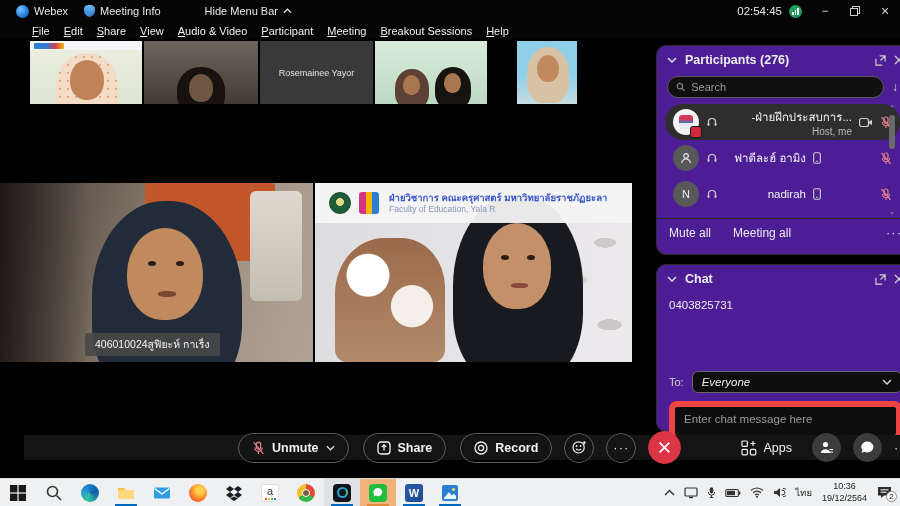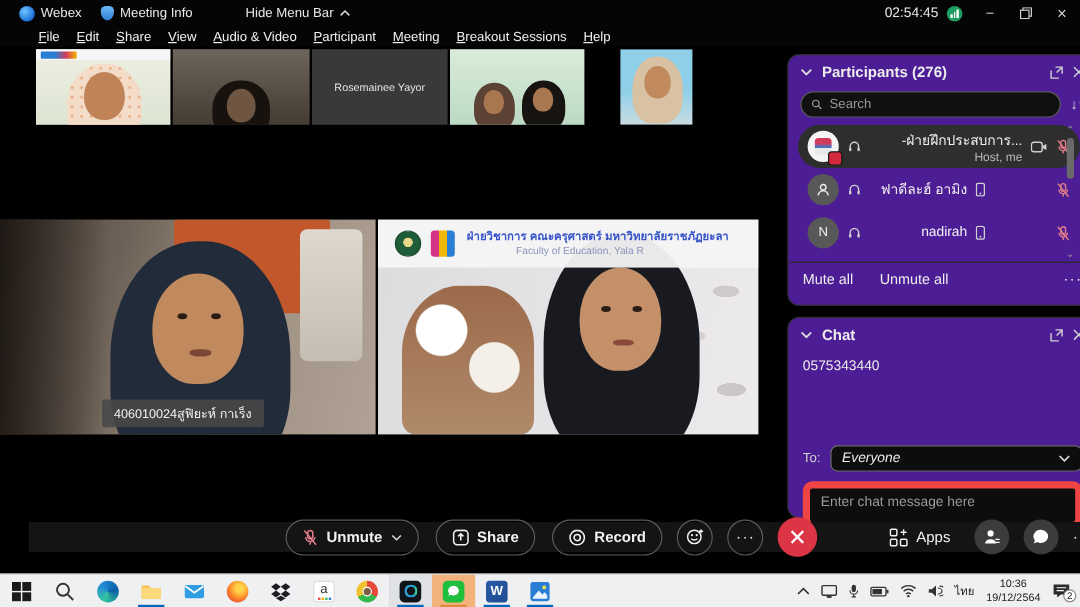--- a/index.html
+++ b/index.html
@@ -43,21 +43,21 @@
   .nametag { position:absolute; left:85px; bottom:6px; background:rgba(72,72,72,.88); color:#f2f2f2;
     font-size:10.5px; padding:3px 10px; border-radius:2px; white-space:nowrap; }
   .banner { position:absolute; left:0; top:0; width:100%; height:40px; background:rgba(244,244,246,.95);
     display:flex; align-items:center; }
   .banner-logo1 { width:22px; height:22px; border-radius:50%; margin-left:14px;
     background:radial-gradient(circle at 50% 45%, #e8d88a 25%, #1f5c38 28%); border:1px solid #164428; }
   .banner-logo2 { width:20px; height:22px; margin-left:8px;
     background:linear-gradient(90deg,#d63384 33%, #f2b705 33%, #f2b705 66%, #2a7fd4 66%); border-radius:3px; }
   .banner-txt { margin-left:10px; line-height:1.25; white-space:nowrap; overflow:hidden; }
   .banner-th { color:#3653c8; font-size:9.5px; font-weight:bold; }
-  .banner-en { color:#8a93b8; font-size:8.5px;margin-left:41px; }
+  .banner-en { color:#8a93b8; font-size:8.5px; }
 
   
   .panel { position:absolute; left:644px; width:259px; background:#4c1d95; border:1px solid #2e2e2e;
     border-radius:10px; color:#ececec;margin-left:12px; }
   #panel-participants { top:45px; height:210px; }
   #panel-chat { top:264px; height:168px; }
   .panel-head { display:flex; align-items:center; height:28px; padding:0 10px; gap:8px; }
   .panel-title { font-size:12.5px; font-weight:bold; flex:1; }
   .ph-icon { color:#cfcfcf; display:flex; }
   .searchrow { display:flex; align-items:center; margin:2px 10px 6px 10px; gap:8px; }
@@ -380,21 +380,21 @@
       </div>
       <div class="scrollbar-dark">
         <span>⌃</span>
         <span class="sb-thumb"></span>
         <span style="margin-top:auto;">⌄</span>
       </div>
     </div>
 
     <div class="plist-footer">
       <span>Mute all</span>
-      <span>Unmute all</span>
+      <span>Meeting all</span>
       <span style="flex:1"></span>
       <span class="dots">···</span>
     </div>
   </div>
 
   <div class="panel" id="panel-chat">
     <div class="panel-head">
       <svg width="10" height="6" viewBox="0 0 10 6">
           <polyline points="1,1 5,5 9,1" fill="none" stroke="#ddd" stroke-width="1.5"></polyline>
         </svg>
@@ -404,21 +404,21 @@
             <path d="M1,4 v7 h7 M5,1 h6 v6 M11,1 L6,6" fill="none" stroke="#cfcfcf" stroke-width="1.3"></path>
           </svg>
       </span>
       <span class="ph-icon">
         <svg width="10" height="10" viewBox="0 0 10 10">
             <path d="M1,1 L9,9 M9,1 L1,9" stroke="#cfcfcf" stroke-width="1.3"></path>
           </svg>
       </span>
     </div>
     <div class="chat-body">
-      <div>0575343440</div>
+      <div>0403825731</div>
       <div class="scrollbar-light">
         <span>⌃</span>
         <span class="sbl-thumb"></span>
         <span>⌄</span>
       </div>
     </div>
     <div class="torow">
       <span class="tolabel">To:</span>
       <div class="toselect">
         <span>Everyone</span>

